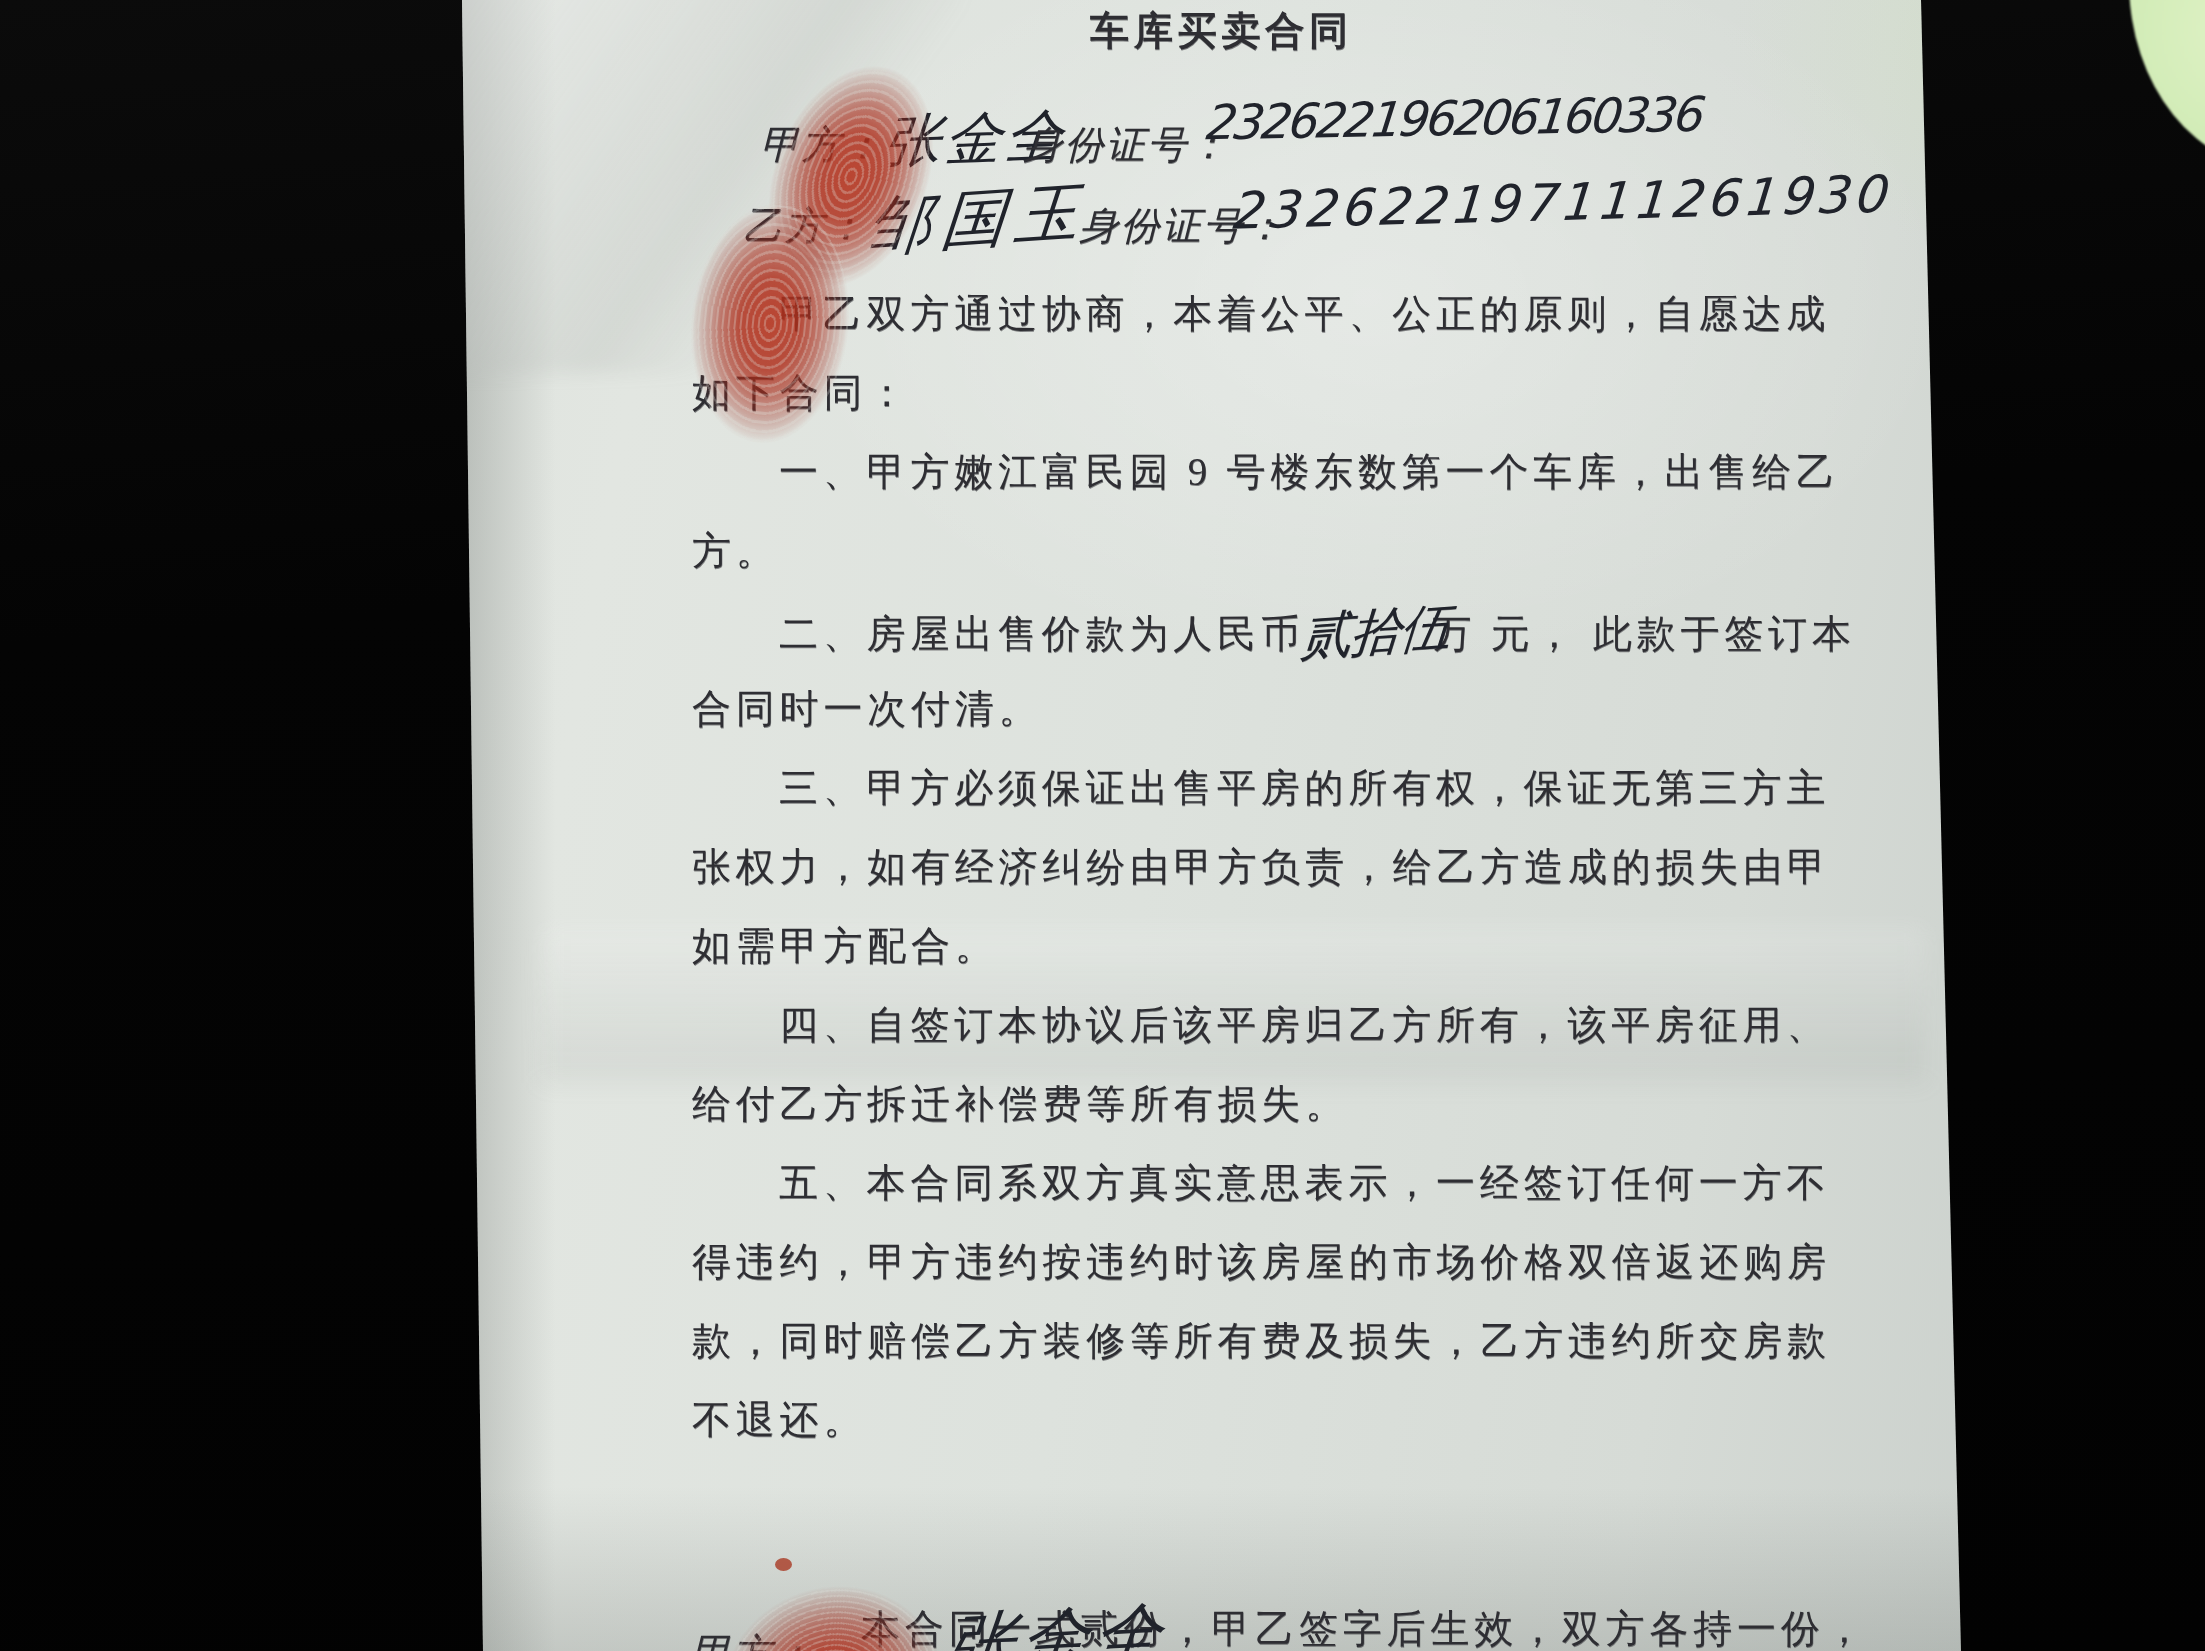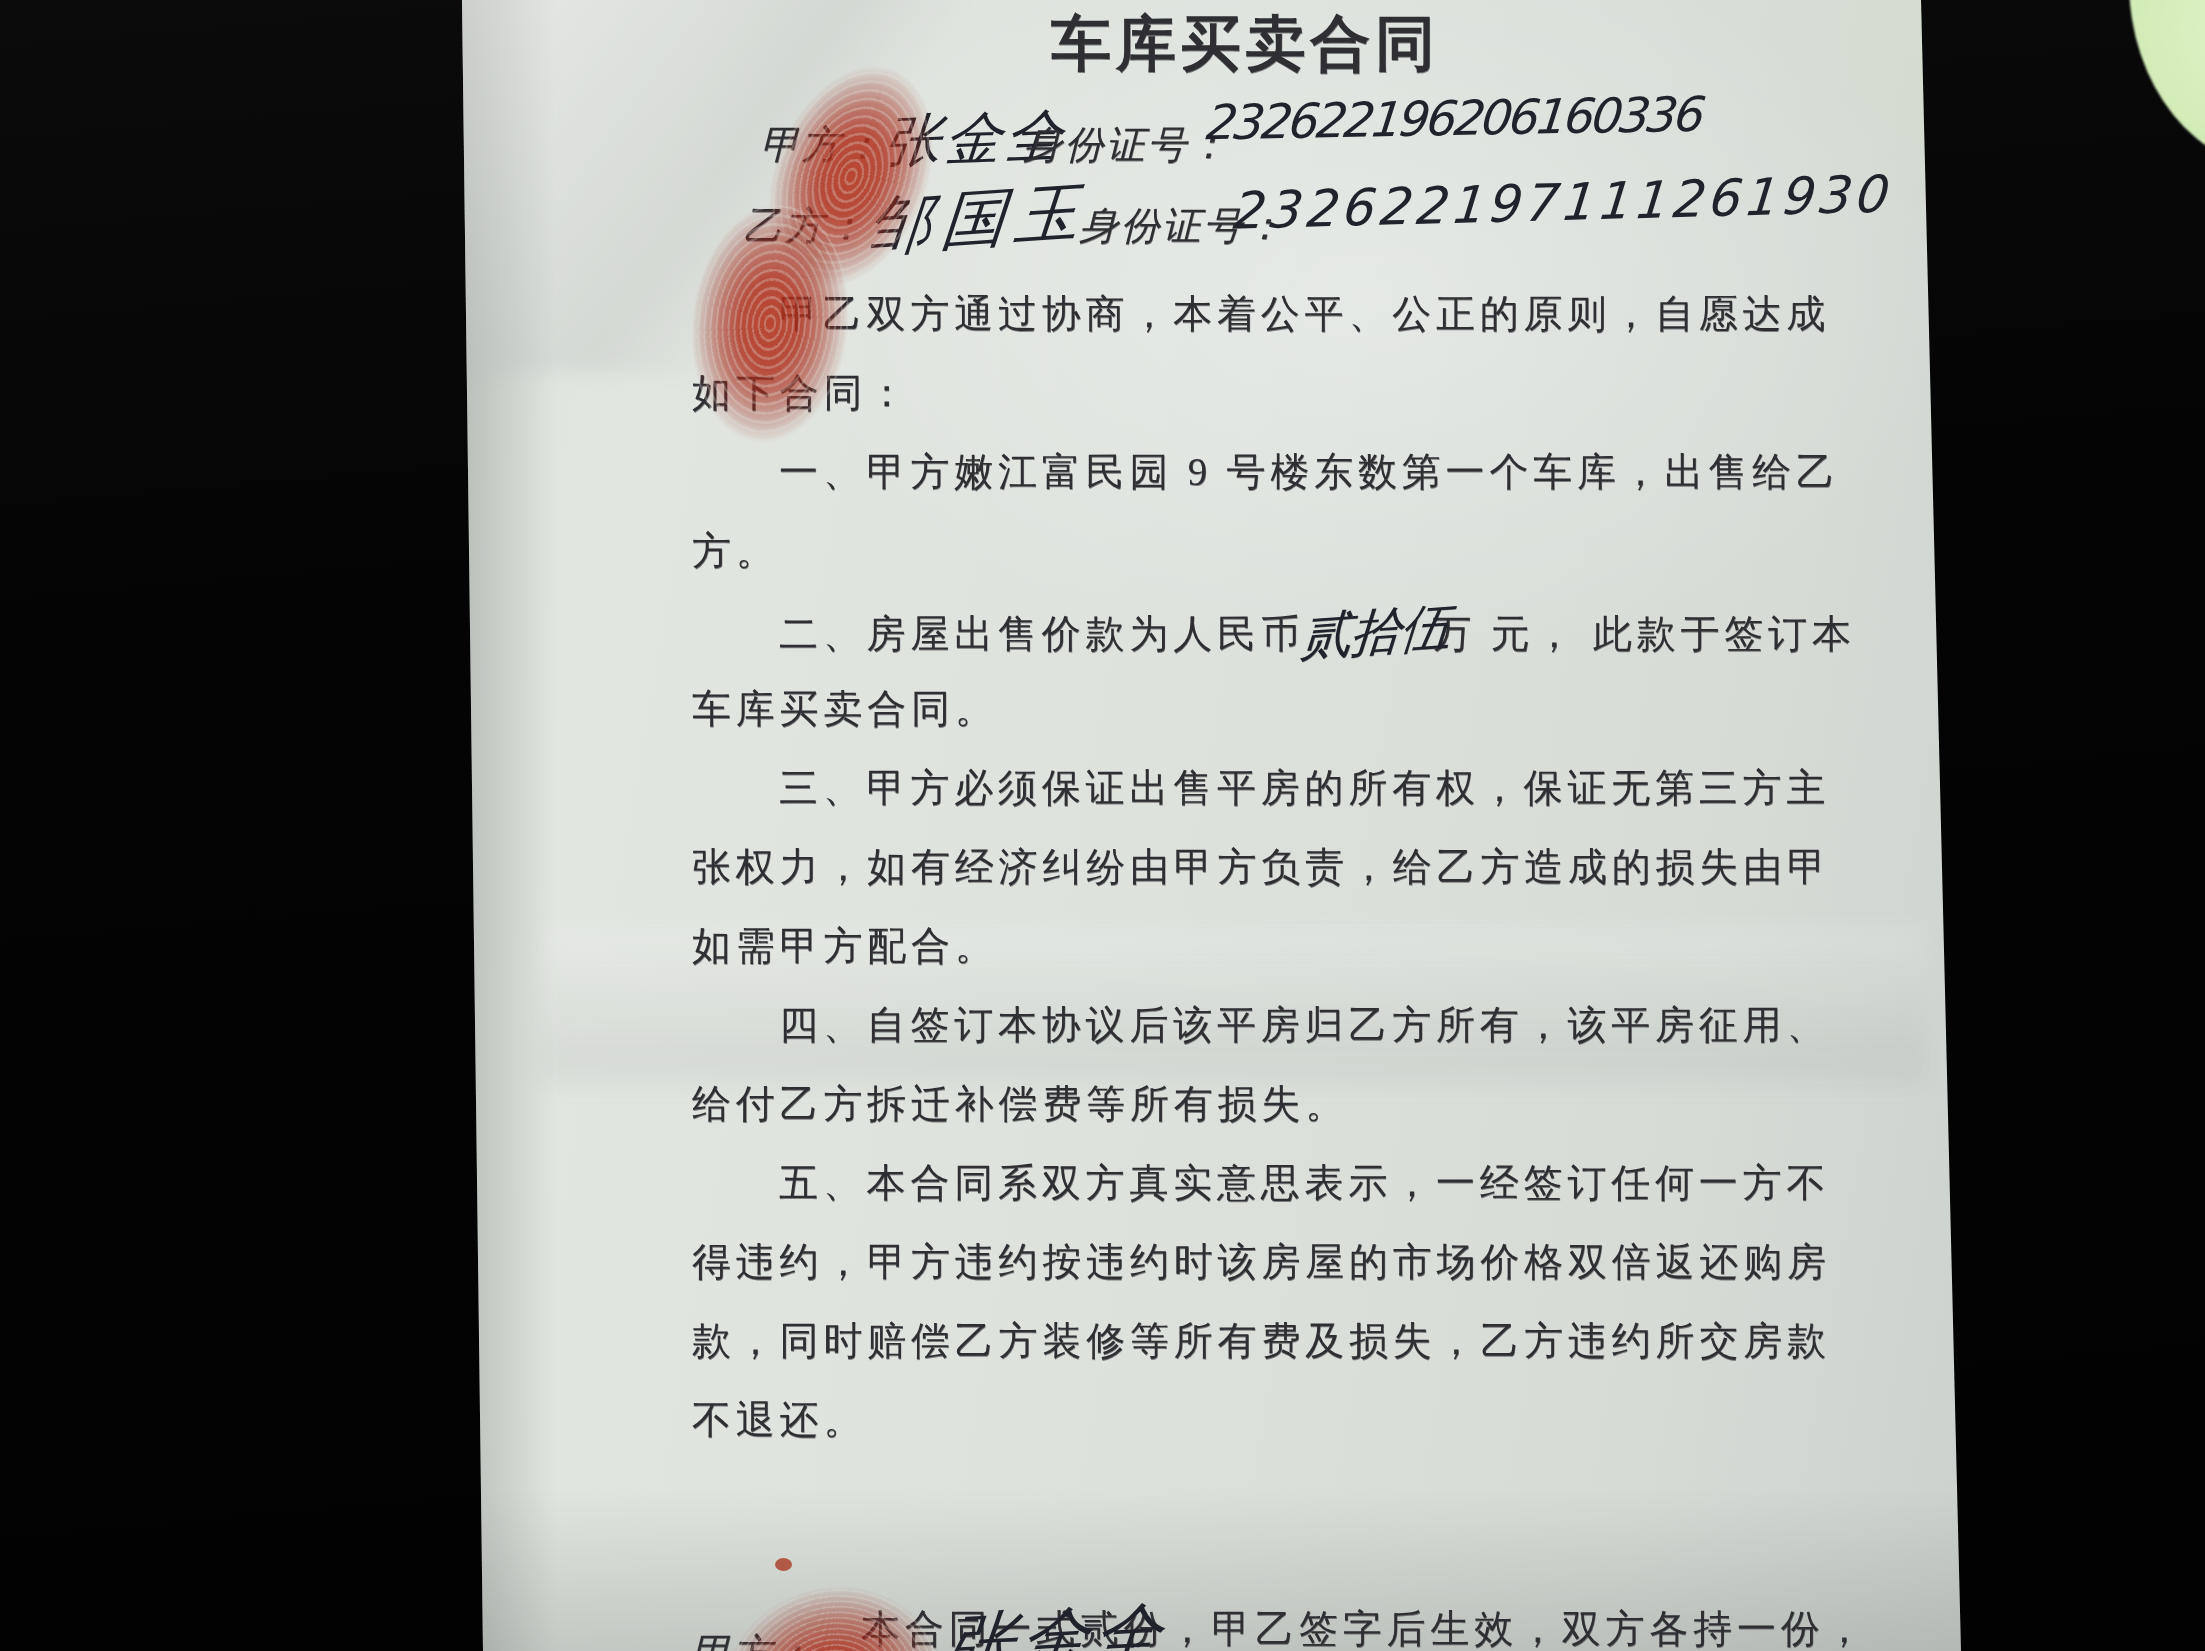--- a/index.html
+++ b/index.html
@@ -21,22 +21,22 @@
          background:linear-gradient(125deg,rgba(255,255,255,.35),rgba(120,126,122,.12) 55%,rgba(120,126,122,0) 70%);
          filter:blur(8.4px);}
   .crease-mid{position:absolute;left:542px;top:927px;width:1384px;height:156px;
          background:linear-gradient(180deg,rgba(255,255,255,.16),rgba(130,136,132,.10) 80%);filter:blur(10.8px);}
   
   .green-blob{position:absolute;border-radius:50%;filter:blur(1.2px);
          background:radial-gradient(circle at 42% 62%, #e2f3c8 0%, #cdeab2 55%, #badc9f 82%, #a9cf8d 100%);}
   .green-top-right{left:2129px;top:-206px;width:303px;height:376px;}
   
   .printed{color:#2e2e33;text-shadow:0.4px 0.5px 0.5px rgba(44,44,50,.55);}
-  .title{position:absolute;left:704px;top:3.6px;width:1083px;text-align:center;
-         font-size:60px;font-weight:700;letter-spacing:4.8px;}
+  .title{position:absolute;left:680px;top:3.6px;width:1083px;text-align:center;
+         font-size:39px;font-weight:700;letter-spacing:4.8px;}
   .textcol{position:absolute;left:692px;top:274px;width:1180px;font-size:39px;letter-spacing:4.8px;}
   .line{height:79px;line-height:79px;white-space:nowrap;}
   .ind{text-indent:87px;}
   .closing{position:absolute;left:692px;top:1589px;width:1204px;font-size:39px;letter-spacing:4.8px;
            text-indent:169px;white-space:nowrap;height:79px;line-height:79px;}
   
   .hand{font-family:"DejaVu Sans",sans-serif;font-style:italic;color:#20232b;font-weight:500;}
   .hw-name-a{position:absolute;left:884px;top:101px;font-size:57px;letter-spacing:3.6px;
              transform:rotate(-2deg) skewX(-7deg);}
   .hw-name-b{position:absolute;left:868px;top:176px;font-size:64px;letter-spacing:9.6px;
@@ -89,21 +89,21 @@
     <span class="hand hw-name-b">邹国玉</span>
     <span class="row-label printed lb-b">身份证号：</span>
     <span class="hand hw-id-b">232622197111261930</span>
 
     <div class="textcol printed">
       <div class="line ind">甲乙双方通过协商，本着公平、公正的原则，自愿达成</div>
       <div class="line">如下合同：</div>
       <div class="line ind">一、甲方嫩江富民园 9 号楼东数第一个车库，出售给乙</div>
       <div class="line">方。</div>
       <div class="line ind"><span>二、房屋出售价款为人民币</span><span class="hw-amount">贰拾伍</span><span>万 元， 此款于签订本</span></div>
-      <div class="line">车库买卖合同。</div>
+      <div class="line">合同时一次付清。</div>
       <div class="line ind">三、甲方必须保证出售平房的所有权，保证无第三方主</div>
       <div class="line">张权力，如有经济纠纷由甲方负责，给乙方造成的损失由甲</div>
       <div class="line">如需甲方配合。</div>
       <div class="line ind">四、自签订本协议后该平房归乙方所有，该平房征用、</div>
       <div class="line">给付乙方拆迁补偿费等所有损失。</div>
       <div class="line ind">五、本合同系双方真实意思表示，一经签订任何一方不</div>
       <div class="line">得违约，甲方违约按违约时该房屋的市场价格双倍返还购房</div>
       <div class="line">款，同时赔偿乙方装修等所有费及损失，乙方违约所交房款</div>
       <div class="line">不退还。</div>
     </div>

